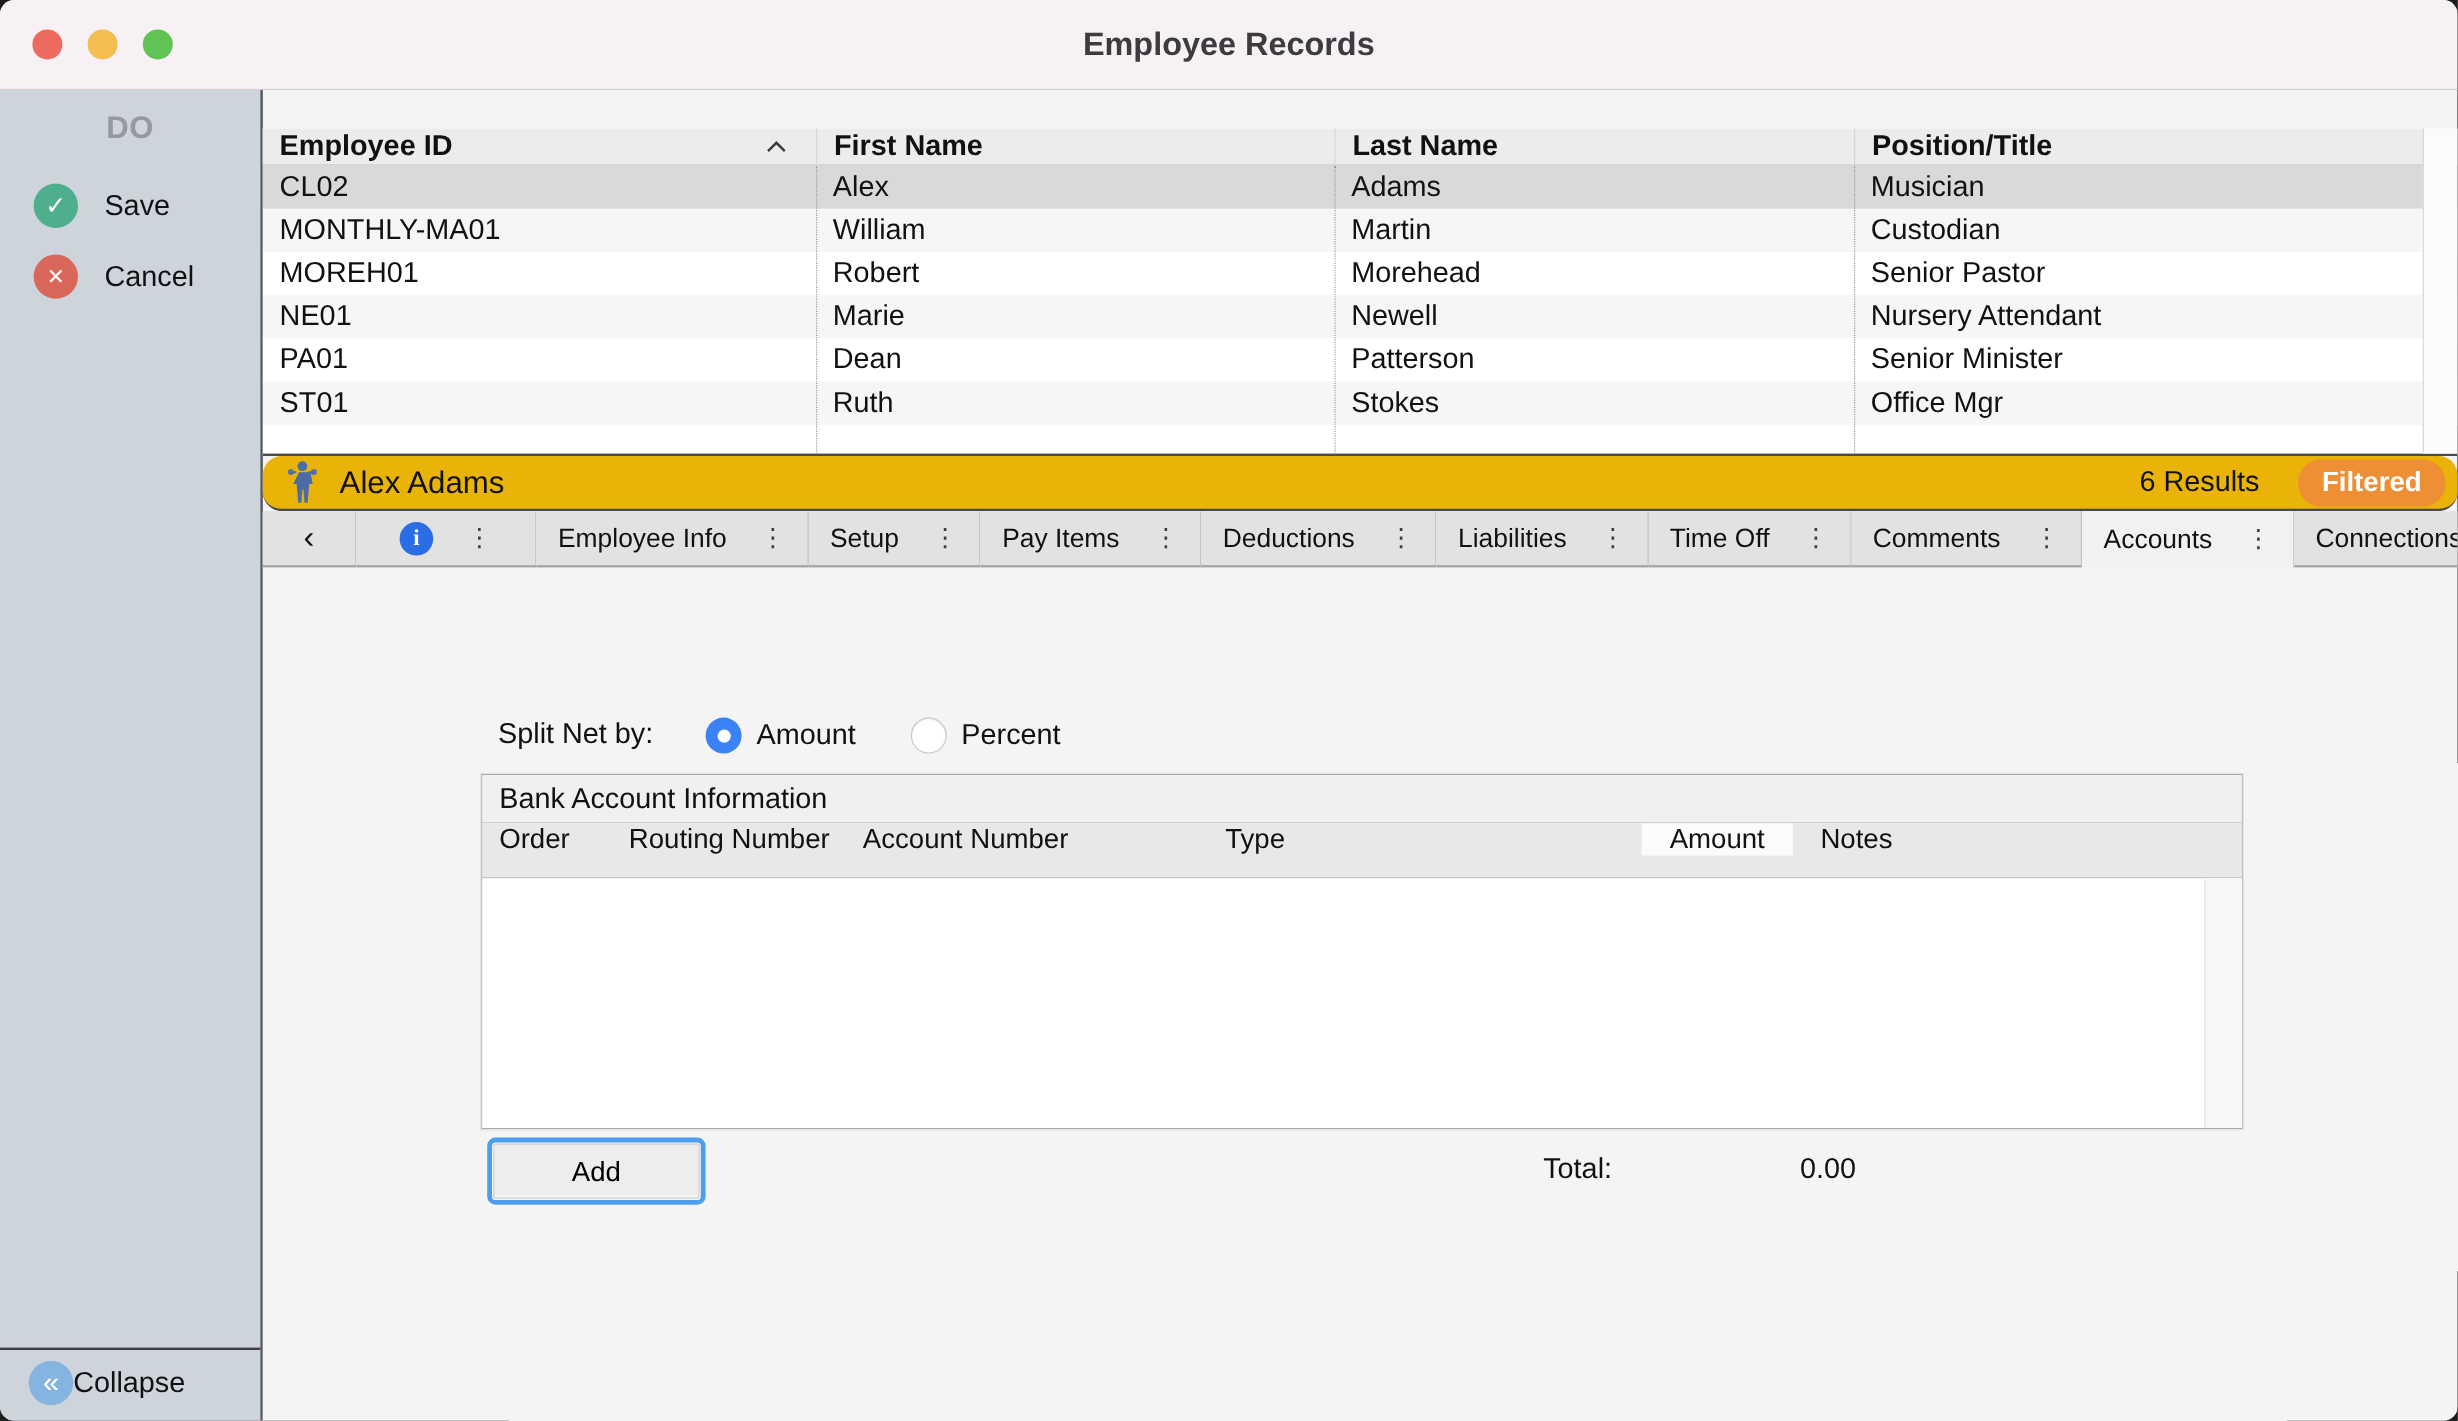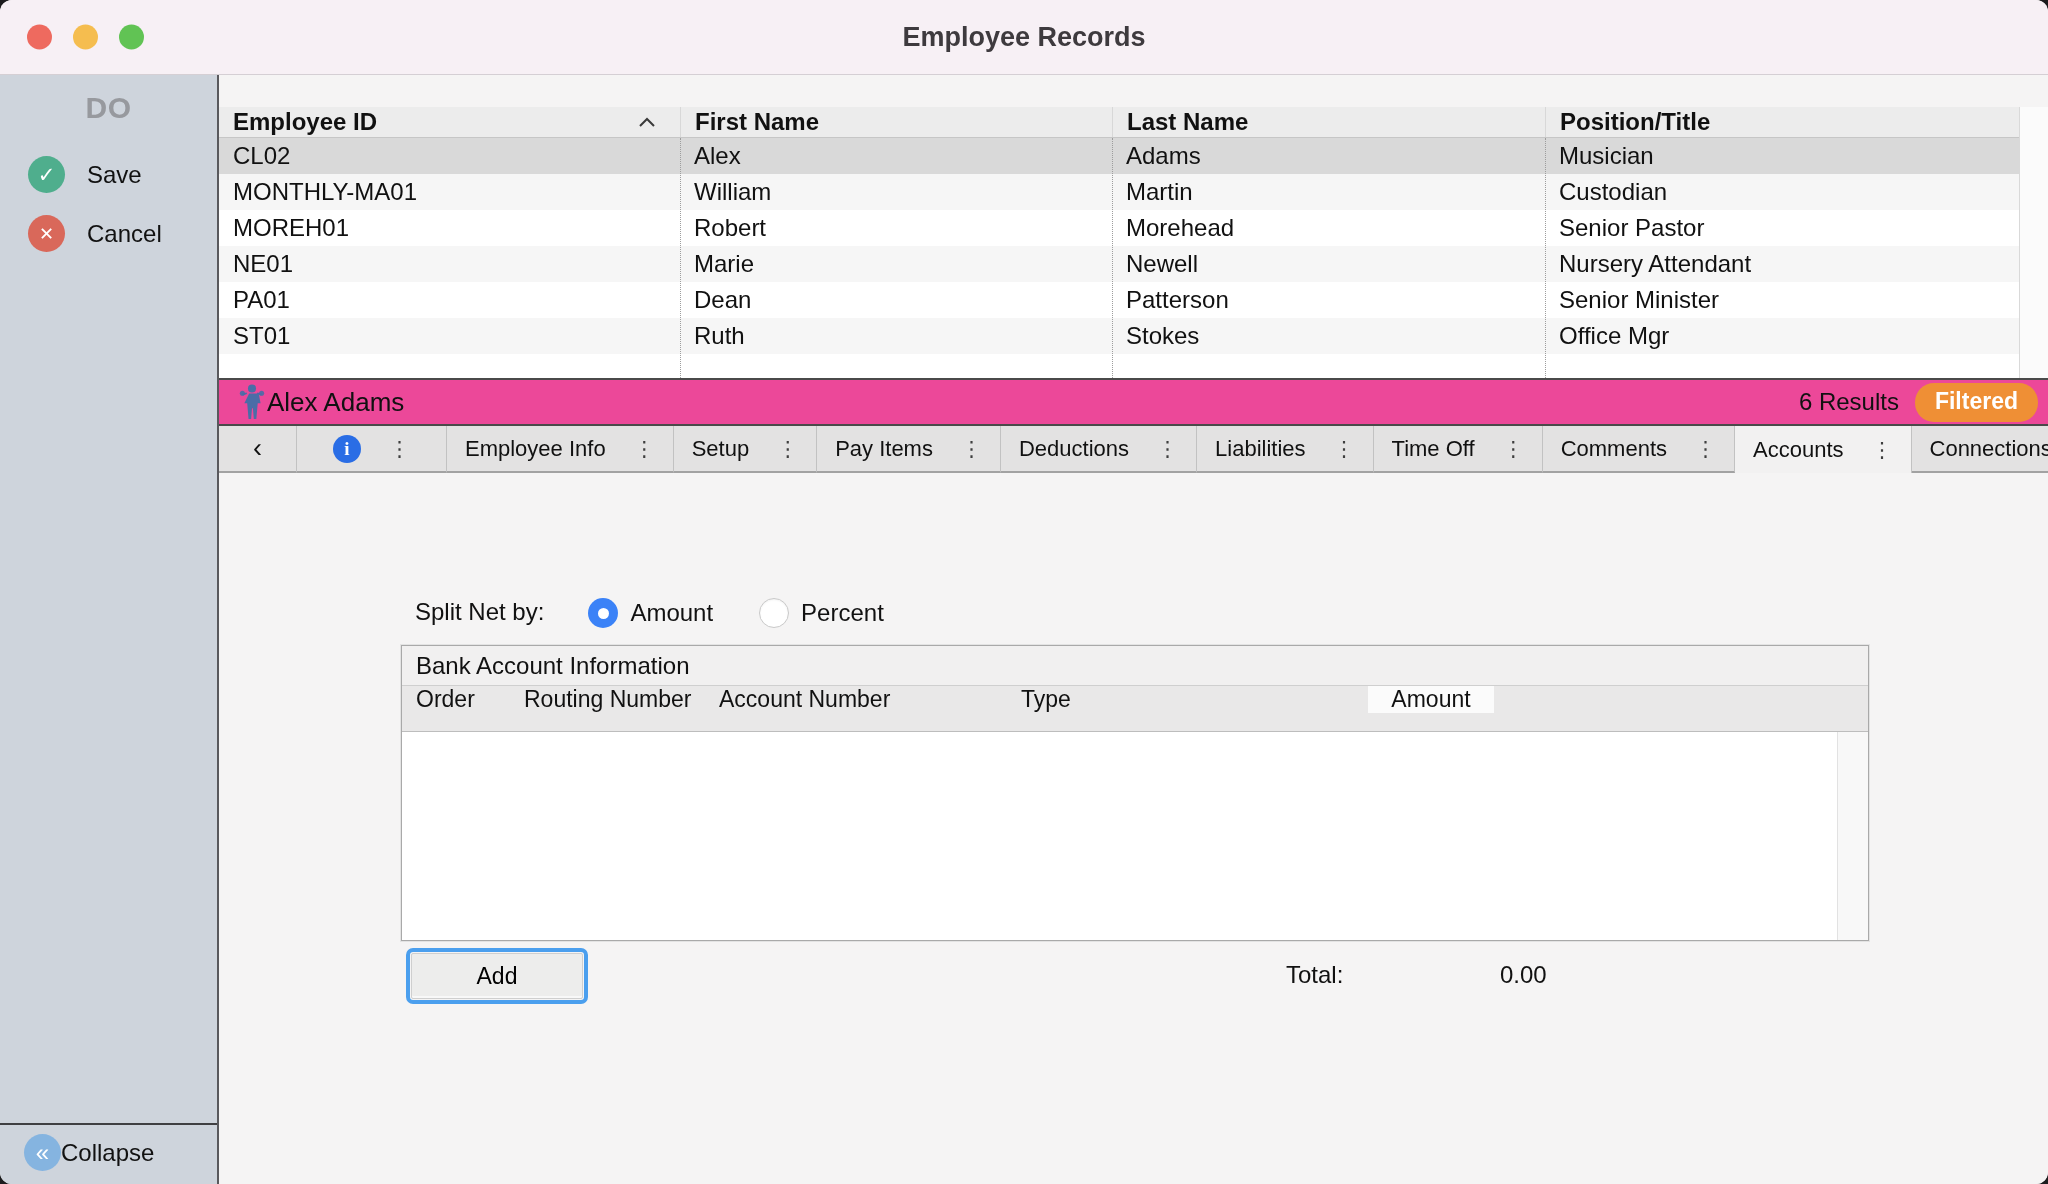--- a/index.html
+++ b/index.html
@@ -10,21 +10,21 @@
   .titlebar{flex:0 0 74px;background:#f7f0f5;border-bottom:1px solid #d5cfd4;
     position:relative;display:flex;align-items:center;justify-content:center;}
   .traffic{position:absolute;left:27px;top:50%;transform:translateY(-50%);display:flex;gap:21px;}
   .light{width:25px;height:25px;border-radius:50%;}
   .light.red{background:#ee6a5f;}.light.yellow{background:#f5bd4f;}.light.green{background:#61c354;}
   .win-title{font-size:27px;font-weight:bold;color:#3e3a3e;}
   
   .body-row{flex:1;display:flex;min-height:0;}
   .sidebar{flex:0 0 217px;background:#ced4dc;border-right:2px solid #59595d;
     display:flex;flex-direction:column;}
-  .do-label{text-align:center;color:#97999e;font-weight:bold;font-size:30px;
+  .do-label{text-align:center;color:#97999e;font-weight:bold;font-size:26px;
     padding:16px 0 20px;letter-spacing:.5px;}
   .side-action{display:flex;align-items:center;gap:22px;padding:11px 0 11px 28px;
     font-size:24px;cursor:default;}
   .round-icon{width:37px;height:37px;border-radius:50%;color:#fff;display:flex;
     align-items:center;justify-content:center;font-size:21px;flex:0 0 auto;}
   .round-icon.save{background:#4fae8d;}
   .round-icon.cancel{background:#d9685a;}
   .round-icon.collapse{background:#85b4e0;font-size:24px;}
   .icon-check::before{content:"\2713";}
   .icon-x::before{content:"\2715";font-size:18px;}
@@ -45,22 +45,22 @@
   .emp-row{height:36px;display:flex;align-items:center;font-size:24px;background:#fff;}
   .emp-row.alt{background:#f6f6f6;}
   .emp-row.selected{background:#d9d9d9;}
   .emp-cell{padding-left:14px;box-sizing:border-box;white-space:nowrap;overflow:hidden;}
   .c0{width:461px;}.c1{width:432px;}.c2{width:433px;}.c3{flex:1;}
   .vline{position:absolute;top:0;bottom:0;width:0;border-left:1px dotted #9d9d9d;}
   .emp-scroll{position:absolute;top:0;bottom:0;right:0;width:28px;background:#fbfbfb;
     border-left:1px solid #d9d9d9;}
   .emp-header-div{position:absolute;right:28px;top:6px;bottom:6px;width:0;border-left:1px solid #c9c9c9;}
   
-  .record-bar{flex:0 0 46px;background:#ec4899;border-bottom:2px solid #4a4a4a;
-    box-sizing:border-box;display:flex;align-items:center;padding:0 10px 0 18px;}
+  .record-bar{flex:0 0 46px;background:#eab308;border-bottom:2px solid #4a4a4a;
+    box-sizing:border-box;display:flex;align-items:center;padding:0 10px 0 18px;gap:16px;border-radius:16px;}
   .record-name{font-size:26px;}
   .rb-spacer{flex:1;}
   .results-text{font-size:24px;}
   .filter-badge{background:#ef8f35;color:#fff;font-weight:bold;font-size:23px;
     padding:5px 20px 7px;border-radius:19px;margin-left:16px;}
   
   .tabbar{flex:0 0 47px;display:flex;background:#f5f4f4;font-size:22px;}
   .tab-seg{background:#e3e2e2;border-right:1px solid #c2c2c2;border-bottom:2px solid #a2a2a2;
     display:flex;align-items:center;justify-content:center;gap:28px;padding:0 18px;
     box-sizing:border-box;white-space:nowrap;}
@@ -281,20 +281,21 @@
         </div>
 
         <div class="bank-panel">
           <div class="panel-title">Bank Account Information</div>
           <div class="panel-header" id="panel-header">
               <div class="ph-cell" style="width: 108px;">Order</div>
               <div class="ph-cell" style="width: 195px;">Routing Number</div>
               <div class="ph-cell" style="width: 302px;">Account Number</div>
               <div class="ph-cell" style="width: 361px;">Type</div>
               <div class="ph-cell hl" style="width: 126px;">Amount</div>
+              <div class="ph-cell last">Notes</div>
             </div>
           <div class="panel-list">
             <div class="panel-scroll"></div>
           </div>
         </div>
 
         <button class="add-btn">Add</button>
         <span class="total-label">Total:</span>
         <span class="total-value">0.00</span>
       </div>

